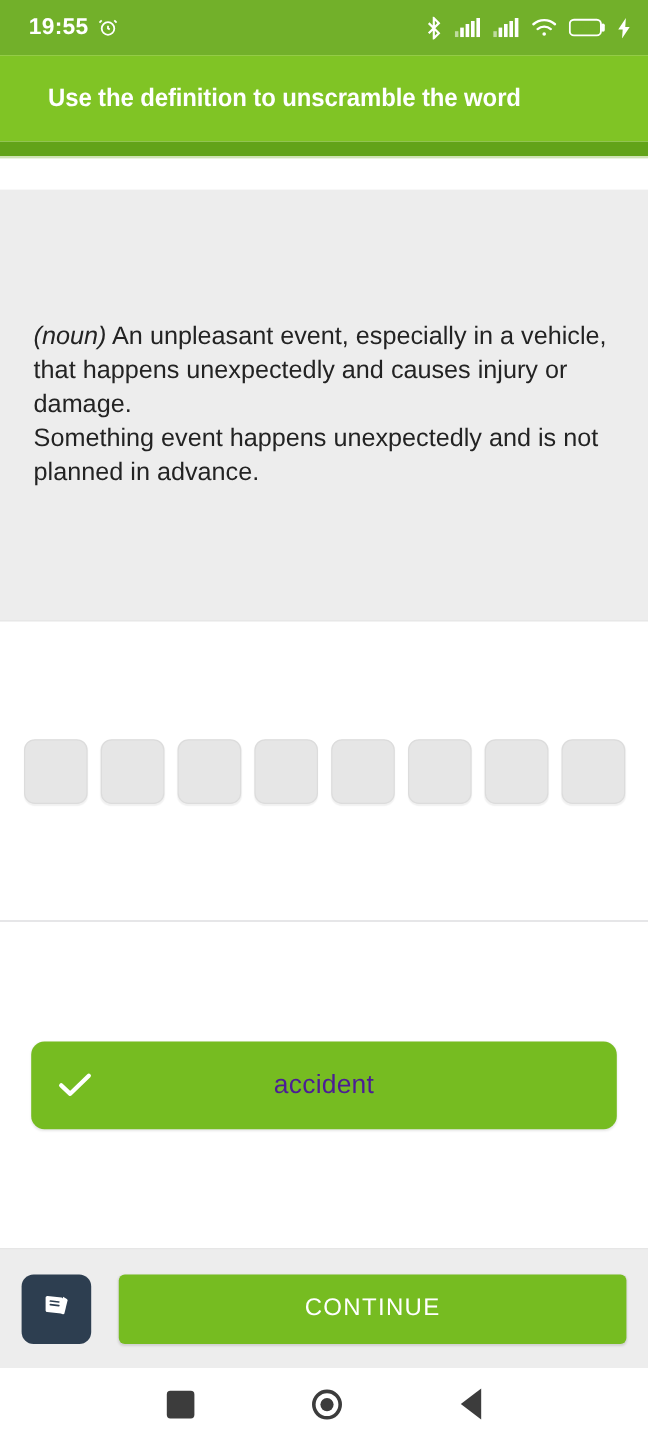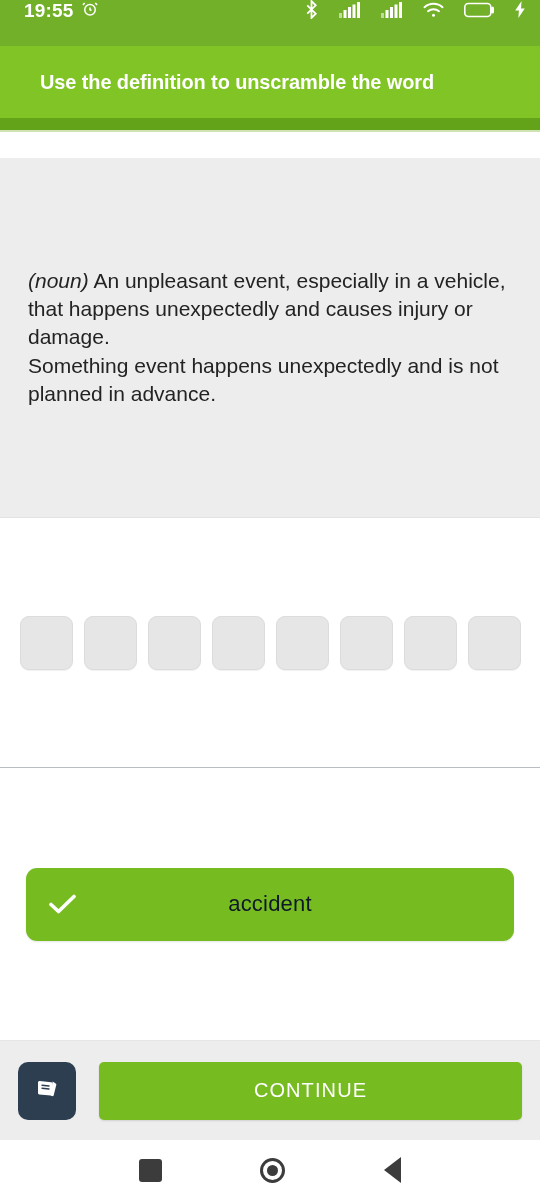--- a/index.html
+++ b/index.html
@@ -7,27 +7,27 @@
     width:540px; height:1200px;
     font-family:"Liberation Sans", sans-serif;
     background:#ffffff;
     overflow:hidden;
   }
   .phone { position:relative; width:540px; height:1200px; display:flex; flex-direction:column; background:#ffffff; }
 
   
   .statusbar {
     height:46px; background:#72b02a; flex:0 0 46px;
-    display:flex; align-items:flex-start; padding:0 14px 0 24px;
+    display:flex; align-items:center; padding:0 14px 0 24px;
     color:#ffffff;
   }
   .sb-time { font-size:19px; font-weight:700; letter-spacing:.2px; color:#fff; }
   .sb-alarm { margin-left:7px; display:flex; align-items:center; }
   .sb-spacer { flex:1; }
-  .sb-icons { display:flex; align-items:center; gap:20px; }
+  .sb-icons { display:flex; align-items:center; gap:10px; }
   .sb-icons svg { display:block; }
   .batt { position:relative; display:flex; align-items:center; }
   .batt-num {
     position:absolute; left:0; right:5px; top:0; bottom:0;
     display:flex; align-items:center; justify-content:center;
     font-size:11px; font-weight:700; color:#72b02a;
   }
 
   
   .header {
@@ -76,21 +76,21 @@
     display:flex; align-items:center; justify-content:center;
   }
   .answer-pill {
     width:488px; height:73px; border-radius:11px;
     background:#76bc21;
     display:flex; align-items:center; position:relative;
     box-shadow:0 1px 2px rgba(0,0,0,.10);
   }
   .answer-check { position:absolute; left:23px; top:50%; transform:translateY(-50%); display:flex; }
   .answer-word {
-    width:100%; text-align:center; color:#0f172a;
+    width:100%; text-align:center; color:#4c1d95;
     font-size:22px; font-weight:400; letter-spacing:.2px;
   }
 
   
   .bottombar {
     flex:0 0 100px; background:#ededed;
     display:flex; align-items:center; padding:0 18px; gap:23px;
     border-top:1px solid #e6e6e6;
   }
   .book-btn {

